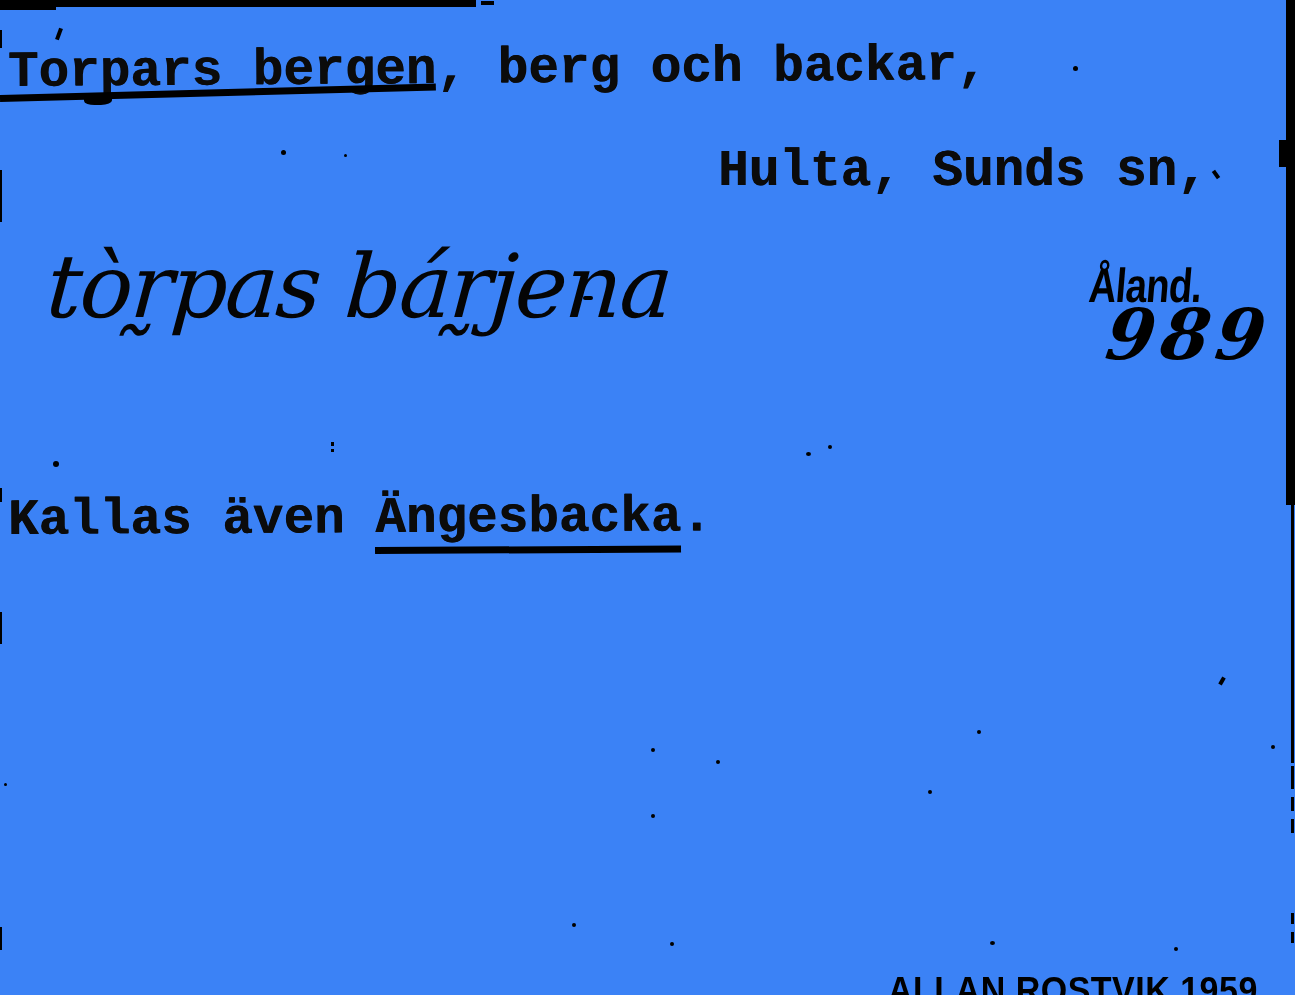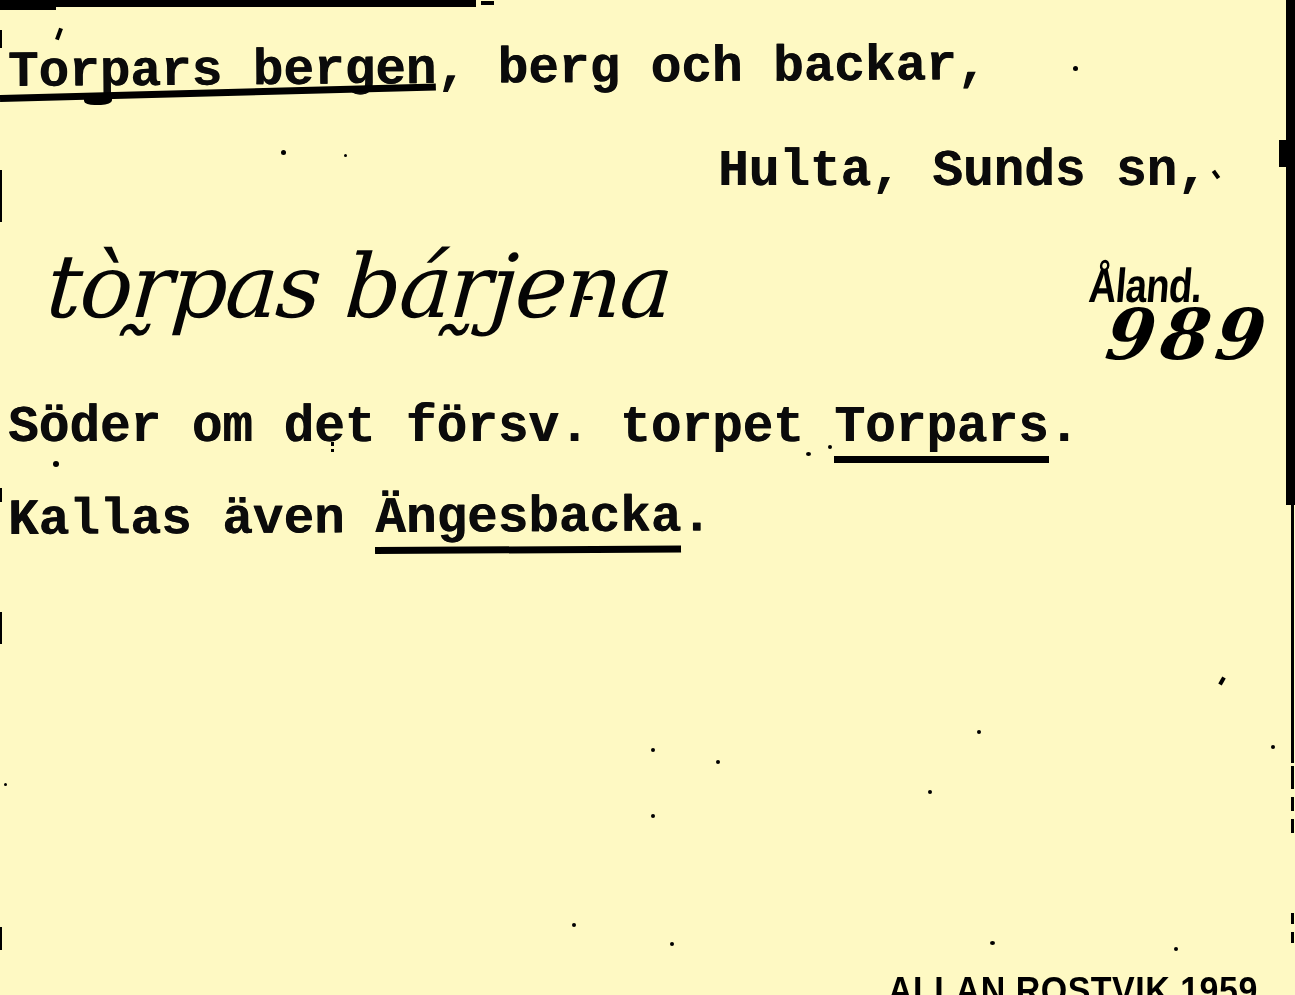--- a/index.html
+++ b/index.html
@@ -1,20 +1,20 @@
 <!DOCTYPE html>
 <html><head>
 <meta charset="utf-8">
 <style>
   html, body { margin: 0; padding: 0; background: #777; }
   #card {
     position: relative;
     width: 1295px;
     height: 995px;
-    background: #fef9c3;
+    background: #3b82f6;
     overflow: hidden;
     color: #000;
   }
   
   .tw {
     position: absolute;
     font-family: "Liberation Mono", "DejaVu Sans Mono", monospace;
     font-weight: 700;
     font-size: 51px;
     line-height: 51px;
@@ -109,21 +109,20 @@
   <div class="ink" style="left:0; top:95px; width:436px; height:7px; transform:rotate(-1.5deg); transform-origin:left center;"></div>
   <div class="ink" style="left:84px; top:94px; width:28px; height:11px; transform:rotate(-1.5deg); border-radius:40%;"></div>
 
   <div class="tw" style="left:680px; top:146px;margin-left:38px;"><span>Hulta, Sunds sn,</span></div>
 
   <div class="hand" style="left:44px; top:243px;"><span>tòr̰pas bár̰jena</span></div>
 
   <div class="stamp" style="left:1091px; top:262px;"><span>Åland.</span></div>
   <div class="cardnum" style="left:1102px; top:300px;"><span>989</span></div>
 
-  <div class="tw" style="left:8px; top:402px;"><span>Söder om det försv. torpet </span><span class="u">Torpars</span><span>.</span></div>
 
   <div class="tw" style="left:8px; top:495px; transform:rotate(-0.3deg); transform-origin:left bottom;"><span>Kallas även </span><span class="u">Ängesbacka</span><span>.</span></div>
 
   <div class="credit" style="left:888px; top:972px;"><span>ALLAN ROSTVIK 1959</span></div>
 
   <div class="ink" style="left:57px; top:28px; width:4px; height:12px; transform:rotate(20deg);"></div>
   <div class="ink round" style="left:281px; top:150px; width:5px; height:5px;"></div>
   <div class="ink round" style="left:344px; top:154px; width:3px; height:3px;"></div>
   <div class="ink round" style="left:1073px; top:66px; width:5px; height:5px;"></div>
   <div class="ink" style="left:1214px; top:170px; width:4px; height:9px; transform:rotate(-35deg);"></div>

